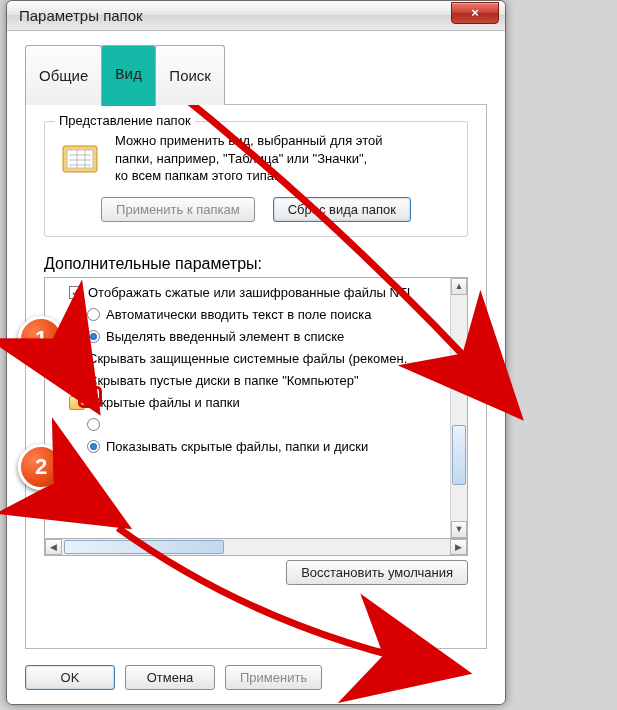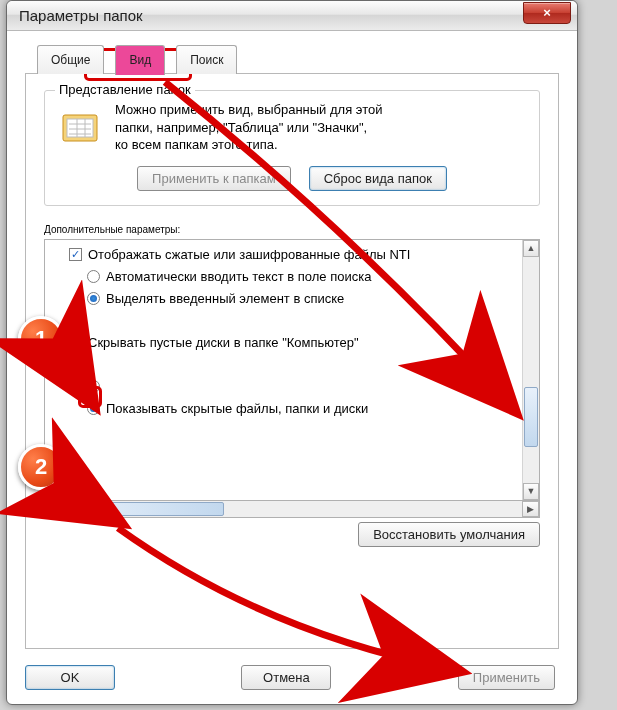--- a/index.html
+++ b/index.html
@@ -11,21 +11,21 @@
     width: 617px;
     height: 710px;
     background: #d4d4d4;
     overflow: hidden;
     position: relative;
   }
   .window {
     position: absolute;
     left: 6px;
     top: 0;
-    width: 572px;
+    width: 500px;
     height: 705px;
     background: #fff;
     border: 1px solid #6a6a6a;
     border-radius: 6px;
     box-shadow: 0 0 8px rgba(0,0,0,0.4);
   }
   .titlebar {
     height: 30px;
     background: linear-gradient(to bottom, #fdfdfd, #e8e8e8 45%, #d6d6d6 50%, #ececec);
     border-bottom: 1px solid #b8b8b8;
@@ -61,36 +61,36 @@
     display: flex;
     flex-direction: column;
   }
   .tabs {
     display: flex;
     position: relative;
     z-index: 2;
     margin-bottom: -1px;
   }
   .tab {
-    padding: 7px 13px;
+    padding: 21px 13px;
     border: 1px solid #a8a8a8;
     border-bottom: none;
     background: linear-gradient(to bottom, #fdfdfd, #efefef);
     border-radius: 3px 3px 0 0;
     margin-right: -1px;
-    font-size: 12px;
+    font-size: 15px;
     color: #222;
-    margin-left: 12px;
   }
   .tab.active {
-    background: #ec4899;
+    background: #14b8a6;
     position: relative;
     z-index: 3;
     padding-bottom: 6px;
     margin-bottom: -1px;
+    font-family: Liberation Mono, monospace;
   }
   .panel {
     border: 1px solid #b8b8b8;
     flex: 1;
     padding: 16px 18px;
     display: flex;
     flex-direction: column;
     background: #fff;
   }
   .group {
@@ -140,21 +140,21 @@
     color: #222;
     min-width: 88px;
     text-align: center;
   }
   .btn.disabled { color: #8a8a8a; }
   .btn.default {
     border: 1px solid #3c7fb1;
     box-shadow: 0 0 2px #7bb4db inset;
   }
   .adv-label {
-    font-size: 10px;
+    font-size: 16px;
     margin-bottom: 4px;
     color: #000;
   }
   .tree-wrap {
     border: 1px solid #b0b0b0;
     height: 262px;
     display: flex;
     background: #fff;
   }
   .tree {
@@ -248,22 +248,22 @@
     background: linear-gradient(to right,#e8f1fb,#c2d8ee);
     border:1px solid #8fa9c7; border-radius:2px;
   }
   .restore-row {
     display: flex;
     justify-content: flex-end;
     margin-top: 4px;
   }
   .bottom-buttons {
     display: flex;
-    justify-content: space-between;
-    gap: 17px;
+    justify-content: flex-start;
+    gap: 10px;
     margin-top: 16px;
     padding-right: 4px;
   }
   
   .badge {
     position: absolute;
     width: 46px; height: 46px;
     border-radius: 50%;
     background: radial-gradient(circle at 30% 30%, #ff7f4a, #e84a17 60%, #b73410);
     color: #fff;
@@ -343,27 +343,29 @@
           <div class="row ind2">
               <span class="radio"></span>
               <span>Автоматически вводить текст в поле поиска</span>
             </div>
           <div class="row ind2">
               <span class="radio sel"></span>
               <span>Выделять введенный элемент в списке</span>
             </div>
           <div class="row ind1">
               <span class="chk"></span>
+              <span>Скрывать защищенные системные файлы (рекомен.</span>
             </div>
           <div class="row ind1">
               <span class="chk checked"></span>
               <span>Скрывать пустые диски в папке "Компьютер"</span>
             </div>
           <div class="row ind1">
               <span class="folder-mini"></span>
+              <span>Скрытые файлы и папки</span>
             </div>
           <div class="row ind2">
               <span class="radio"></span>
             </div>
           <div class="row ind2">
               <span class="radio sel"></span>
               <span>Показывать скрытые файлы, папки и диски</span>
             </div>
         </div>
         <div class="vscrollbar">

